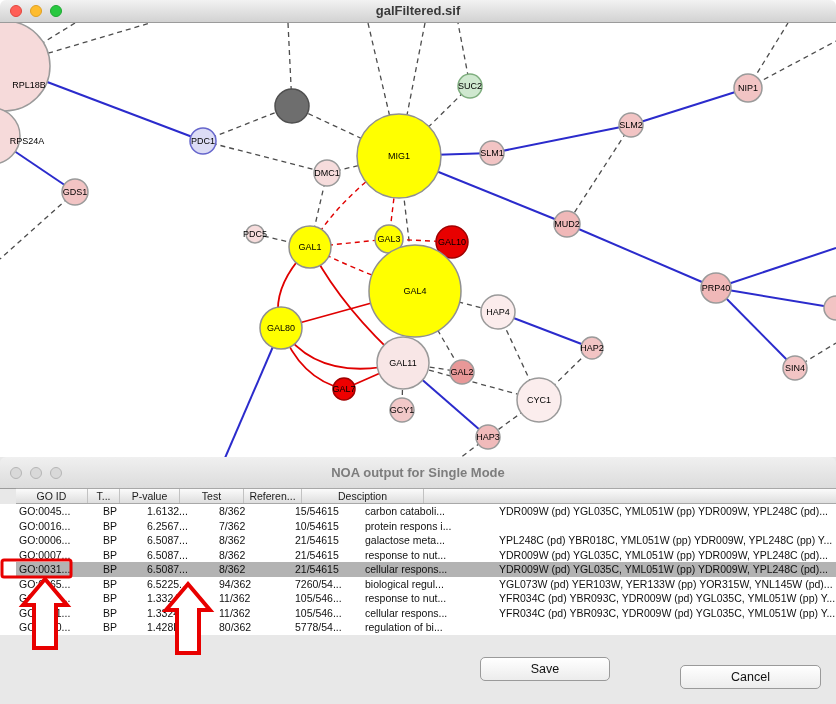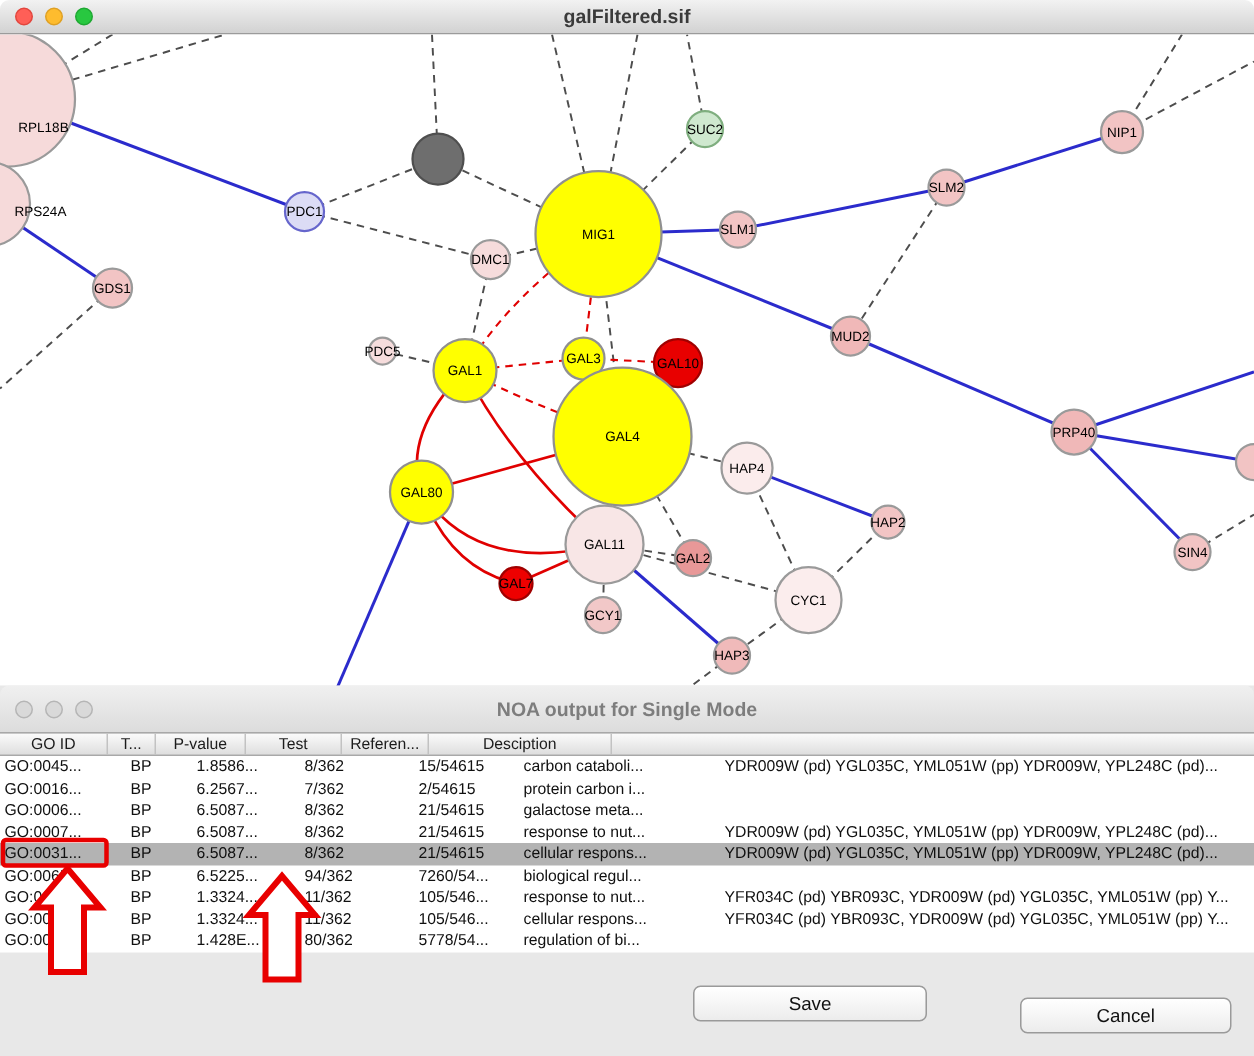--- a/index.html
+++ b/index.html
@@ -27,33 +27,33 @@
   .edge-reddash{stroke:#e00000;stroke-width:1.4;stroke-dasharray:5,4;fill:none;}
   .nlabel{font-family:"Liberation Sans",sans-serif;font-size:9px;fill:#000;text-anchor:middle;}
 
   
   .window-bottom{position:absolute;top:457px;left:0;width:836px;height:247px;background:#e8e8e8;}
   .titlebar.bottom{height:31px;background:linear-gradient(#f0f0f0,#dcdcdc);}
   .titlebar.bottom .title{line-height:31px;color:#7d7d7d;}
   .titlebar.bottom .traffic{top:10px;}
 
   .table{position:absolute;top:31px;left:0;width:836px;}
-  .thead,.trow{display:grid;grid-template-columns:72px 32px 60px 64px 58px 122px 1fr;}
+  .thead,.trow{display:grid;grid-template-columns:72px 32px 60px 64px 58px 122px 1fr;margin-left:16px;}
   .thead{height:16px;background:linear-gradient(#fbfbfb,#dedede);border-top:1px solid #a8a8a8;border-bottom:1px solid #a8a8a8;box-sizing:border-box;}
   .thead .cell{font-size:10.5px;line-height:14px;text-align:center;border-right:1px solid #c2c2c2;
     overflow:hidden;white-space:nowrap;color:#1c1c1c;}
   .tbody{background:#fff;}
   .trow{height:14.55px;gap:12px;}
   .trow .cell{font-size:10.5px;line-height:14.5px;padding-left:3px;white-space:nowrap;overflow:hidden;color:#101010;}
   .trow.selected{background:#b3b3b3;}
 
   .btn{position:absolute;height:24px;background:linear-gradient(#ffffff,#ececec);
     border:1px solid #9a9a9a;border-radius:5px;font-size:12.5px;color:#111;
     font-family:"Liberation Sans",sans-serif;}
-  .btn.save{left:462px;top:200px;width:156px;}
+  .btn.save{left:480px;top:200px;width:130px;}
   .btn.cancel{left:680px;top:208px;width:141px;}
 
   .annotations{position:absolute;left:0;top:0;width:836px;height:247px;pointer-events:none;}
   .anno-arrow{stroke:#e80000;stroke-width:4;fill:#ffffff;stroke-linejoin:miter;}
   .anno-rect{stroke:#e80000;stroke-width:3;fill:none;}
 </style>
 </head>
 <body>
 
 <div class="screen">
@@ -198,41 +198,42 @@
           <div class="cell">T...</div>
           <div class="cell">P-value</div>
           <div class="cell">Test</div>
           <div class="cell">Referen...</div>
           <div class="cell">Desciption</div>
         </div>
       <div class="tbody" id="tbody">
           <div class="trow">
             <div class="cell">GO:0045...</div>
             <div class="cell">BP</div>
-            <div class="cell">1.8586...</div>
+            <div class="cell">1.6132...</div>
             <div class="cell">8/362</div>
             <div class="cell">15/54615</div>
             <div class="cell">carbon cataboli...</div>
             <div class="cell">YDR009W (pd) YGL035C, YML051W (pp) YDR009W, YPL248C (pd)...</div>
           </div>
           <div class="trow">
             <div class="cell">GO:0016...</div>
             <div class="cell">BP</div>
             <div class="cell">6.2567...</div>
             <div class="cell">7/362</div>
-            <div class="cell">2/54615</div>
-            <div class="cell">protein carbon i...</div>
+            <div class="cell">10/54615</div>
+            <div class="cell">protein respons i...</div>
           </div>
           <div class="trow">
             <div class="cell">GO:0006...</div>
             <div class="cell">BP</div>
             <div class="cell">6.5087...</div>
             <div class="cell">8/362</div>
             <div class="cell">21/54615</div>
             <div class="cell">galactose meta...</div>
+            <div class="cell">YPL248C (pd) YBR018C, YML051W (pp) YDR009W, YPL248C (pp) Y...</div>
           </div>
           <div class="trow">
             <div class="cell">GO:0007...</div>
             <div class="cell">BP</div>
             <div class="cell">6.5087...</div>
             <div class="cell">8/362</div>
             <div class="cell">21/54615</div>
             <div class="cell">response to nut...</div>
             <div class="cell">YDR009W (pd) YGL035C, YML051W (pp) YDR009W, YPL248C (pd)...</div>
           </div>
@@ -245,20 +246,21 @@
             <div class="cell">cellular respons...</div>
             <div class="cell">YDR009W (pd) YGL035C, YML051W (pp) YDR009W, YPL248C (pd)...</div>
           </div>
           <div class="trow">
             <div class="cell">GO:0065...</div>
             <div class="cell">BP</div>
             <div class="cell">6.5225...</div>
             <div class="cell">94/362</div>
             <div class="cell">7260/54...</div>
             <div class="cell">biological regul...</div>
+            <div class="cell">YGL073W (pd) YER103W, YER133W (pp) YOR315W, YNL145W (pd)...</div>
           </div>
           <div class="trow">
             <div class="cell">GO:0009...</div>
             <div class="cell">BP</div>
             <div class="cell">1.3324...</div>
             <div class="cell">11/362</div>
             <div class="cell">105/546...</div>
             <div class="cell">response to nut...</div>
             <div class="cell">YFR034C (pd) YBR093C, YDR009W (pd) YGL035C, YML051W (pp) Y...</div>
           </div>

